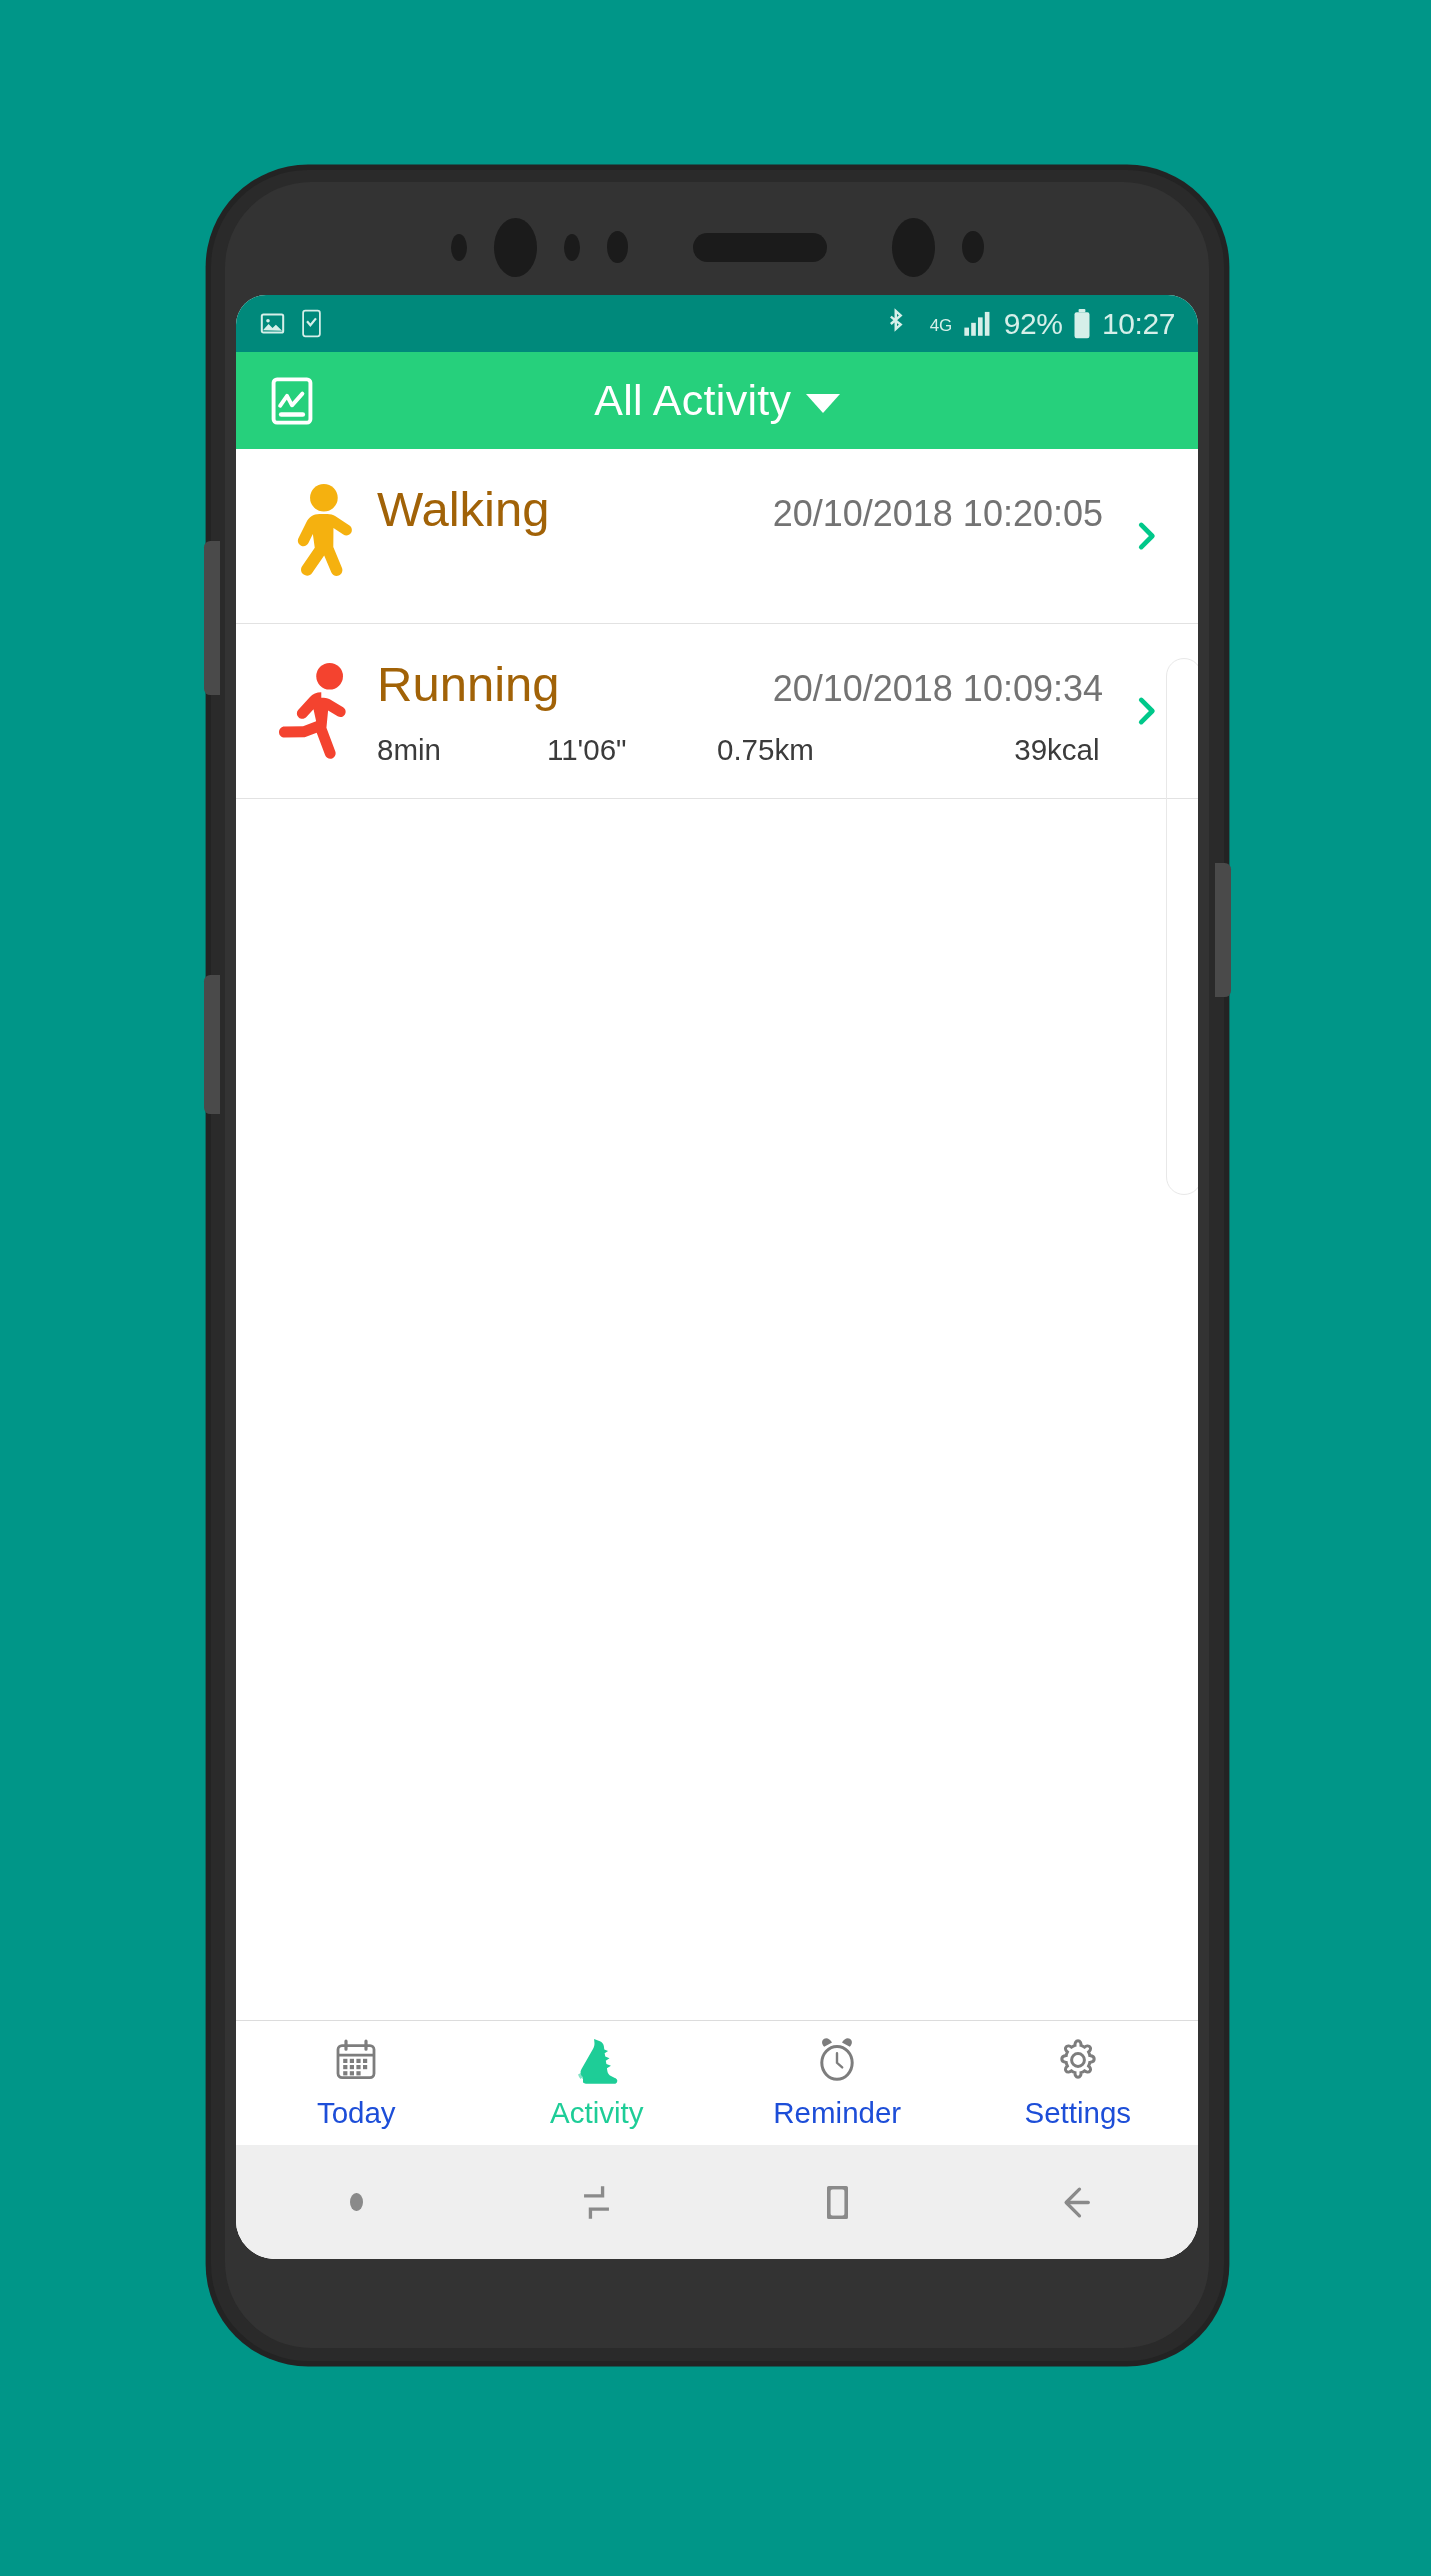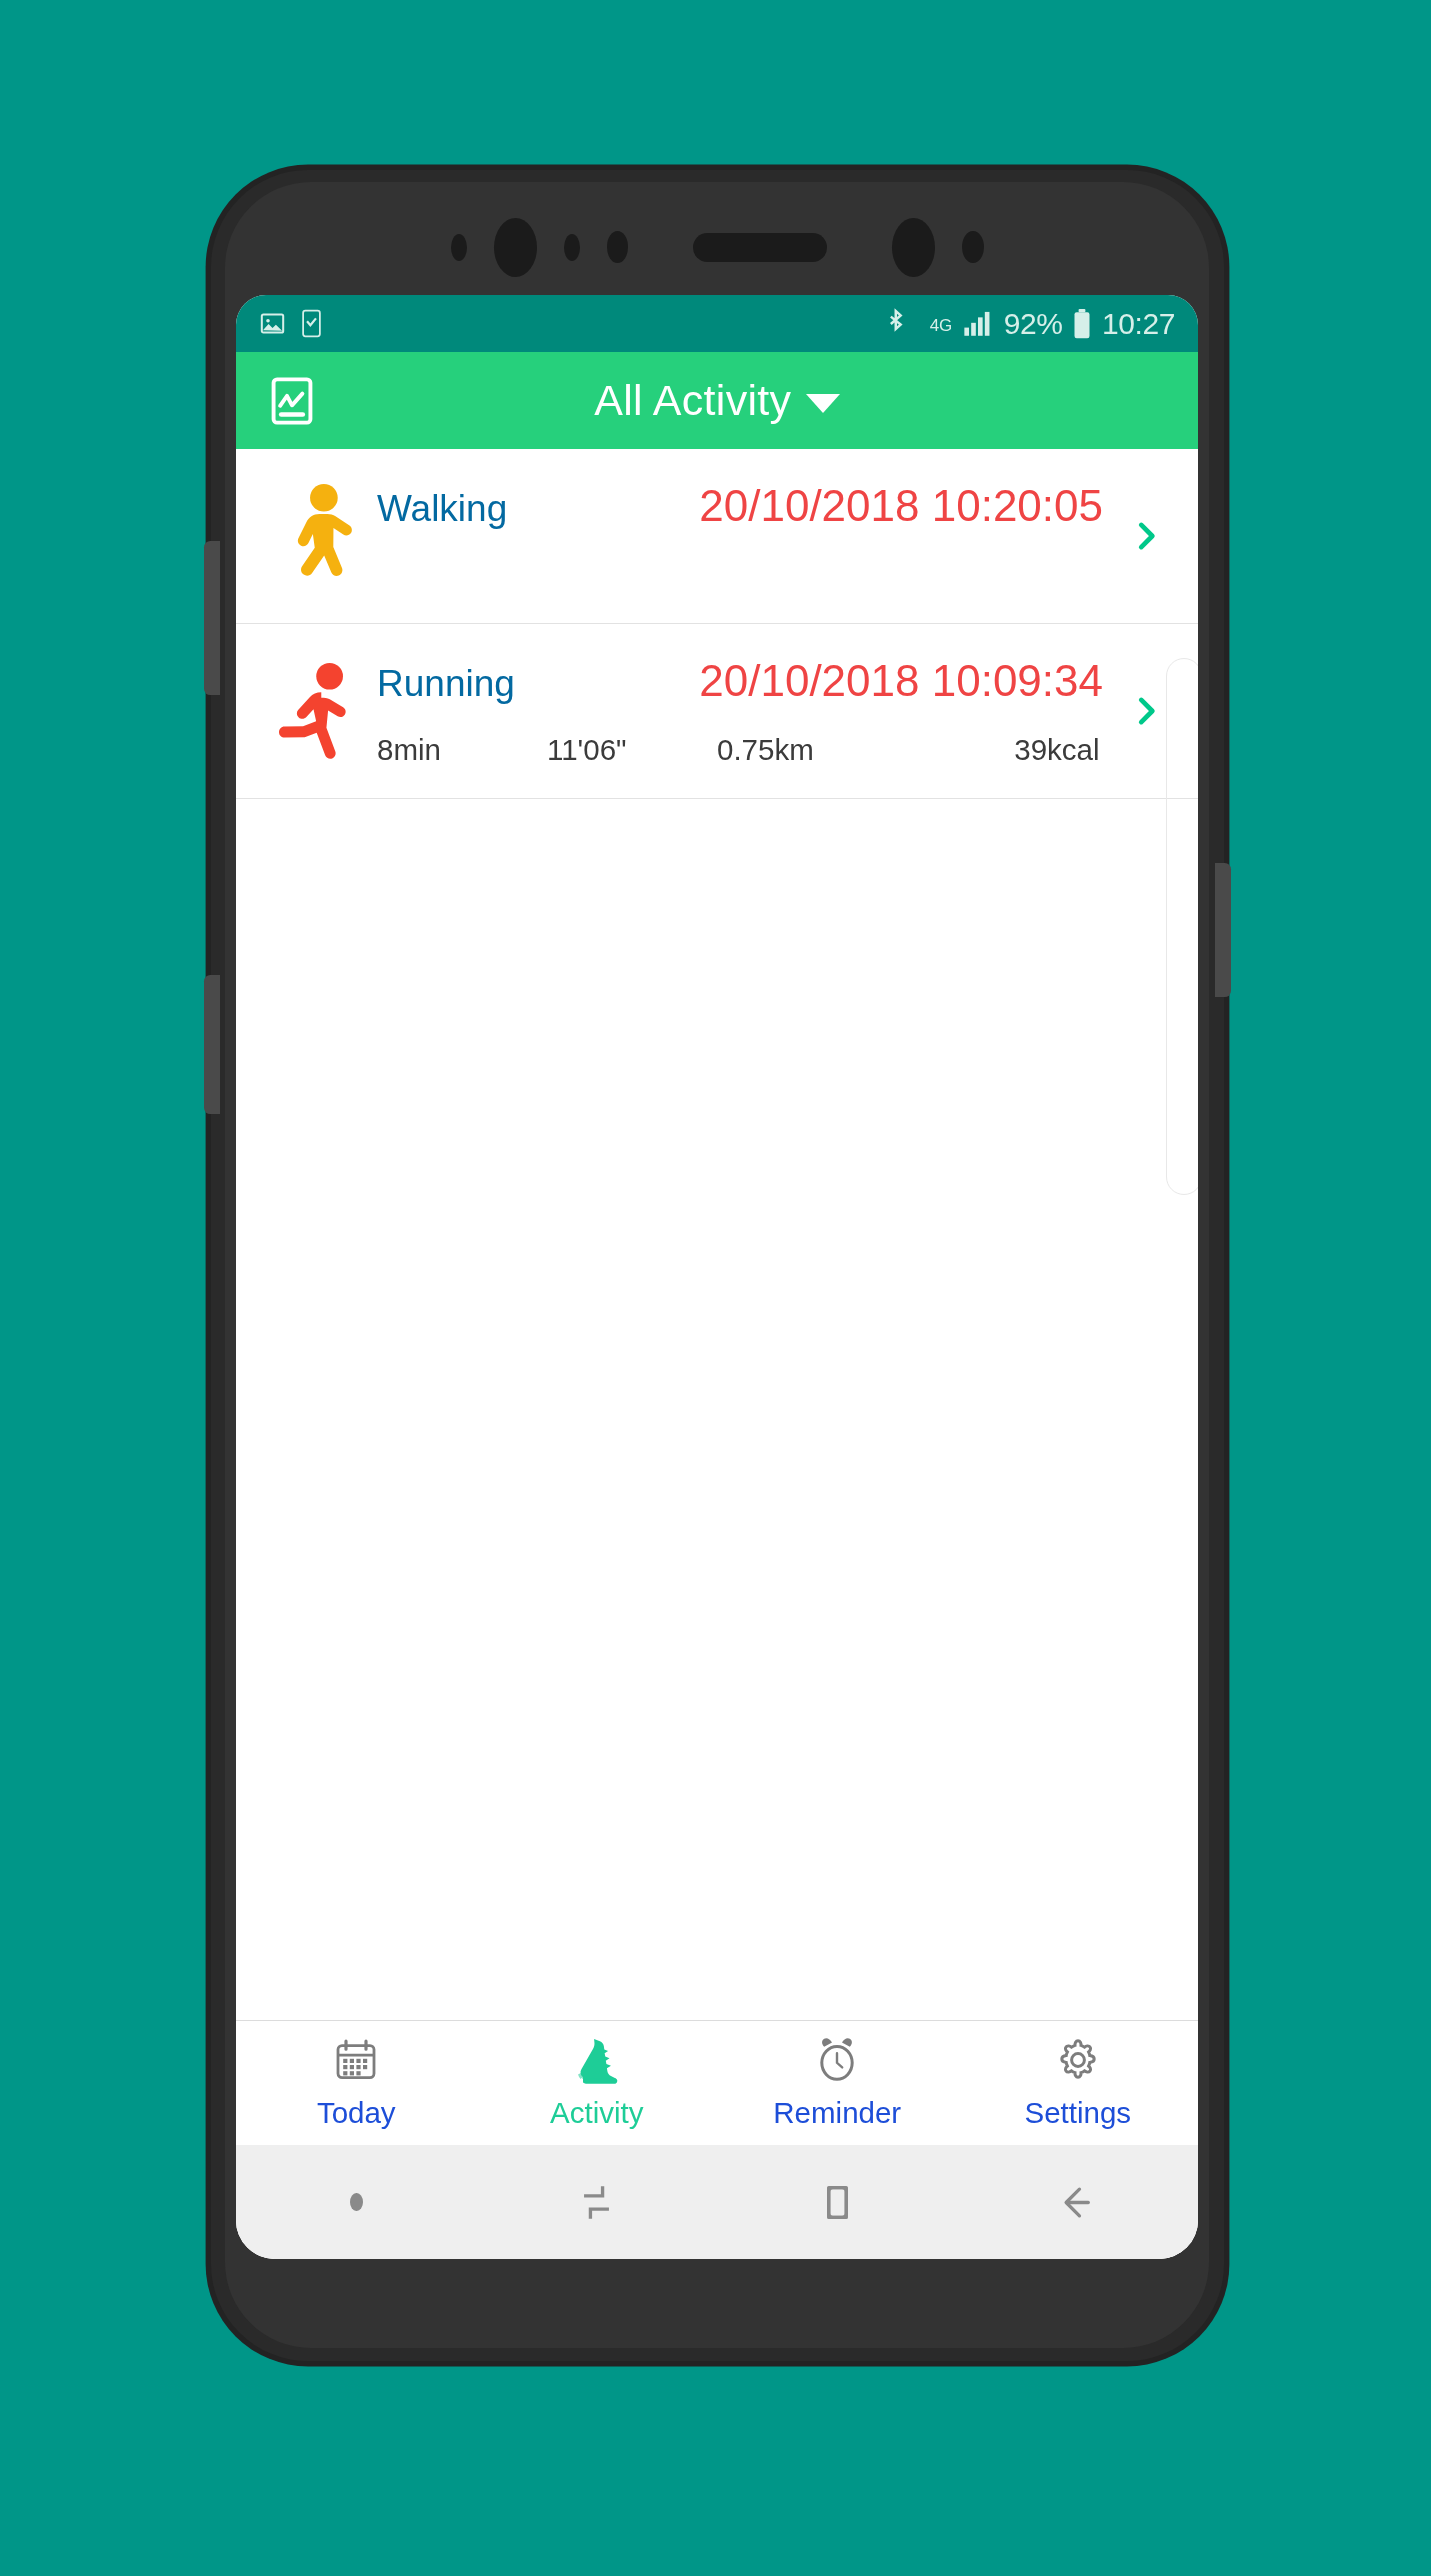--- a/index.html
+++ b/index.html
@@ -94,22 +94,22 @@
   
   .list{ background:#ffffff; }
   .row{
     position:relative; height:175px;
     border-bottom:0.9px solid #e2e2e2;
     display:flex; align-items:center; padding:0 27px 0 32px;
   }
   .row-icon{ width:100px; flex:0 0 100px; display:flex; justify-content:center; }
   .row-body{ flex:1; height:111px; display:flex; flex-direction:column; justify-content:space-between; padding-left:9px; }
   .row-top{ display:flex; align-items:baseline; }
-  .row-name{ font-size:37px; color:#0369a1; }
-  .row-date{ margin-left:auto; font-size:44px; color:#ef4444; padding-right:18px; }
+  .row-name{ font-size:49px; color:#a16207; }
+  .row-date{ margin-left:auto; font-size:36px; color:#737373; padding-right:18px; }
   .row-stats{ display:flex; align-items:baseline; font-size:29.5px; color:#3b3b3b; }
   .row-stats span:nth-child(1){ width:170px; }
   .row-stats span:nth-child(2){ width:170px; }
   .row-stats span:nth-child(3){ width:188px; }
   .row-stats span:nth-child(4){ flex:1; text-align:right; padding-right:21.5px; }
   .row-chev{ width:50px; flex:0 0 50px; display:flex; justify-content:center; align-items:center; }
 
   
   .edge-panel{
     position:absolute; right:-3.6px; top:363px; width:36px; height:537px;

